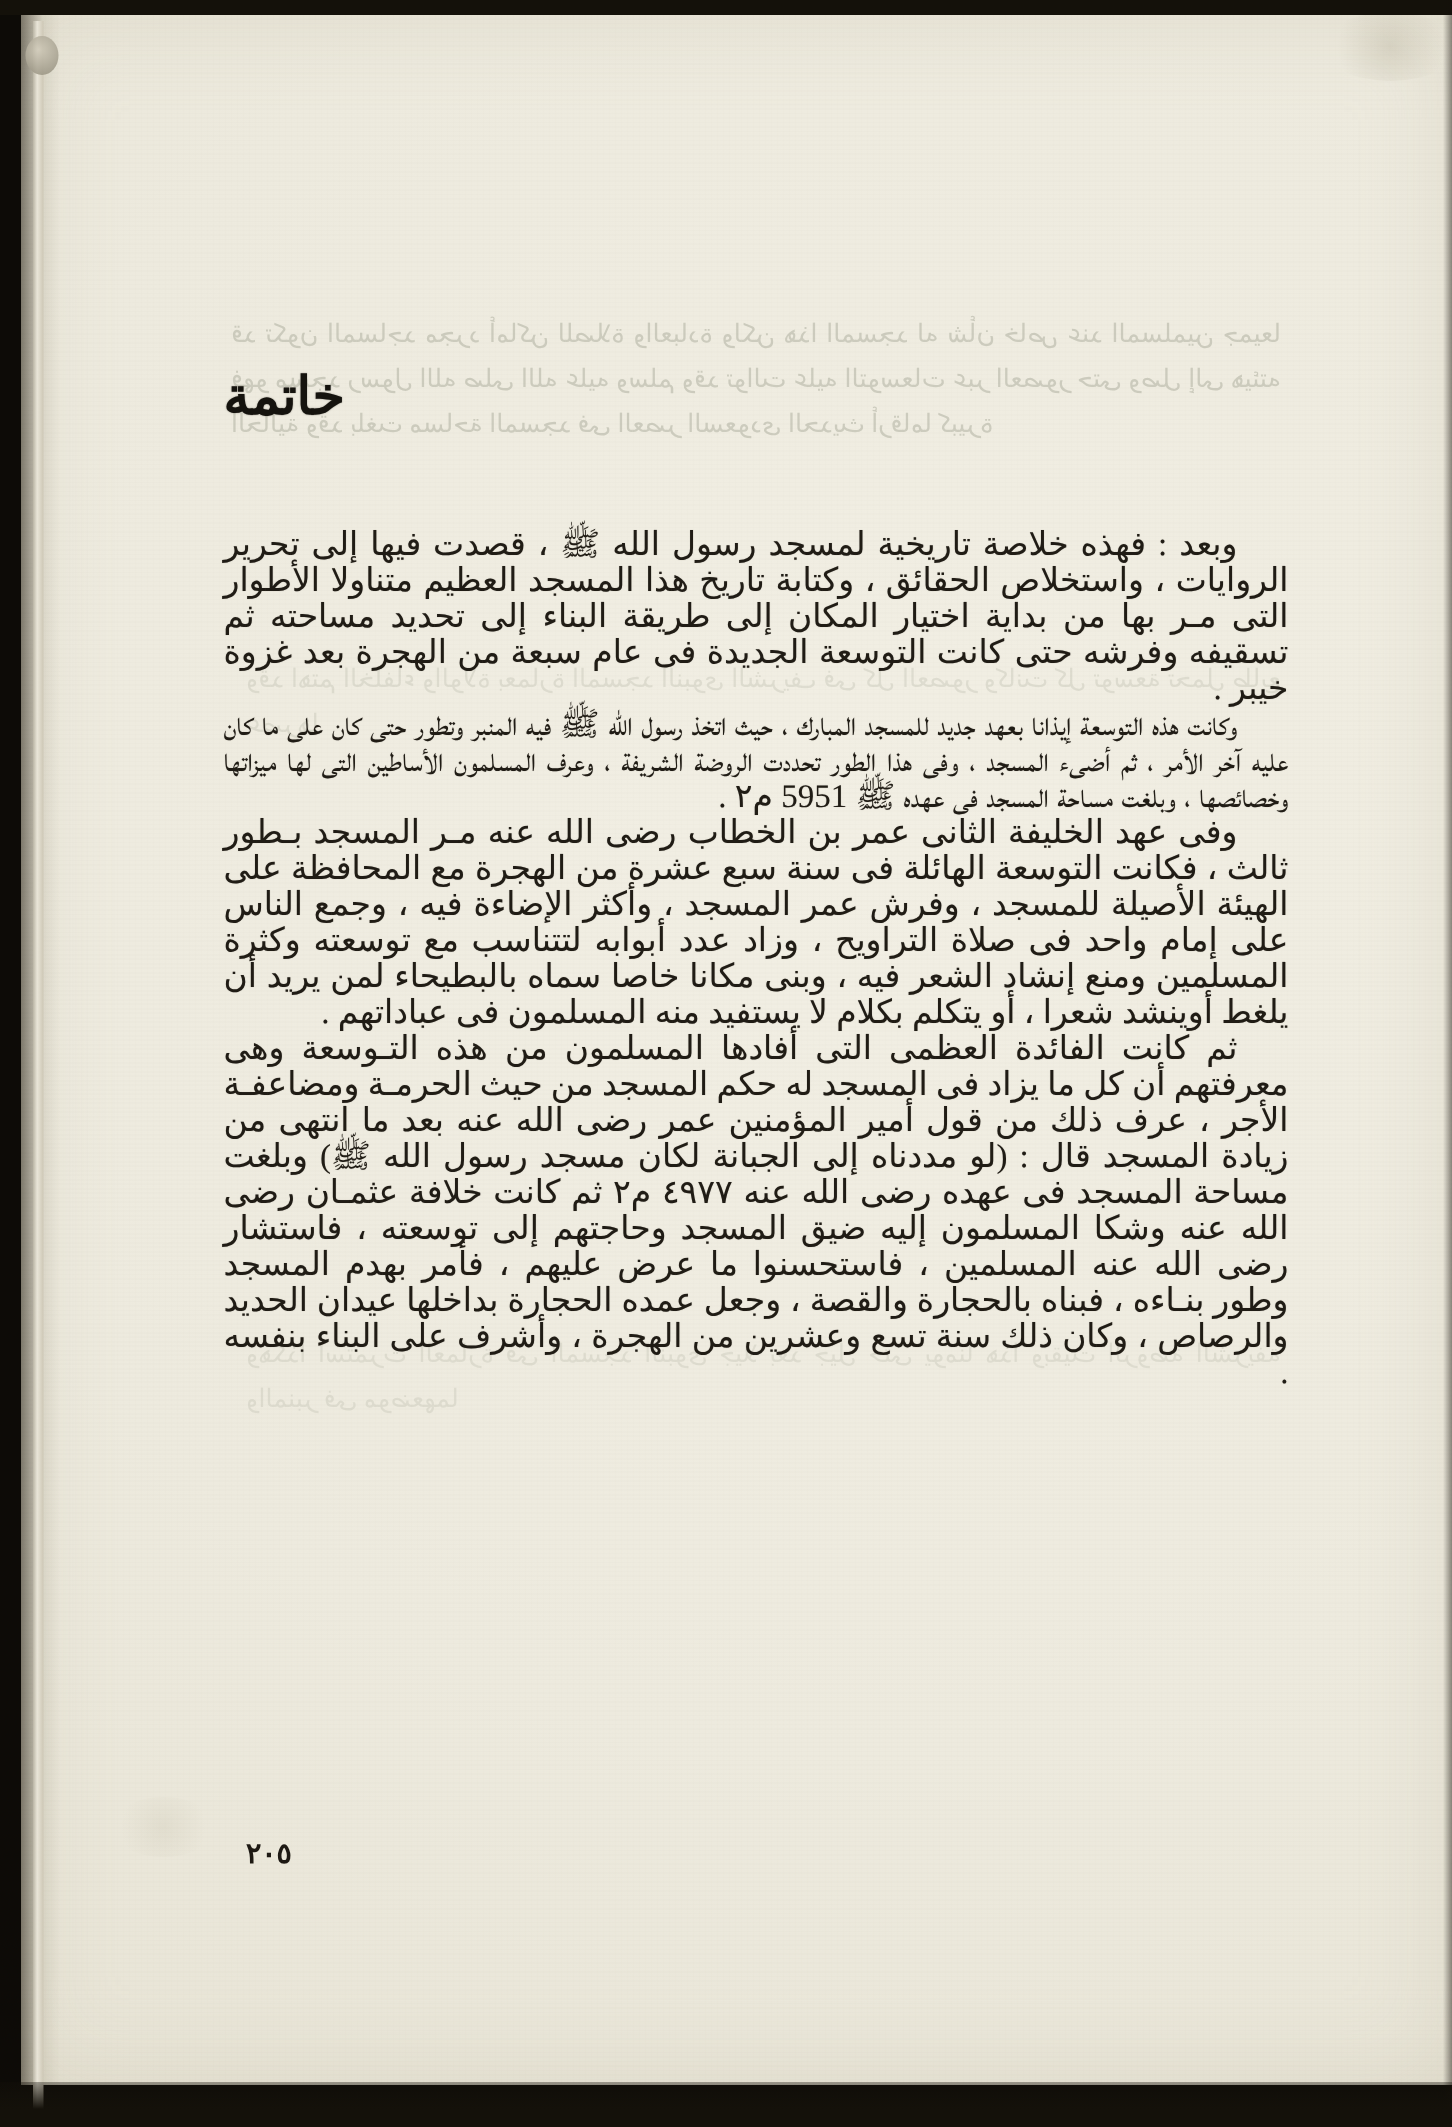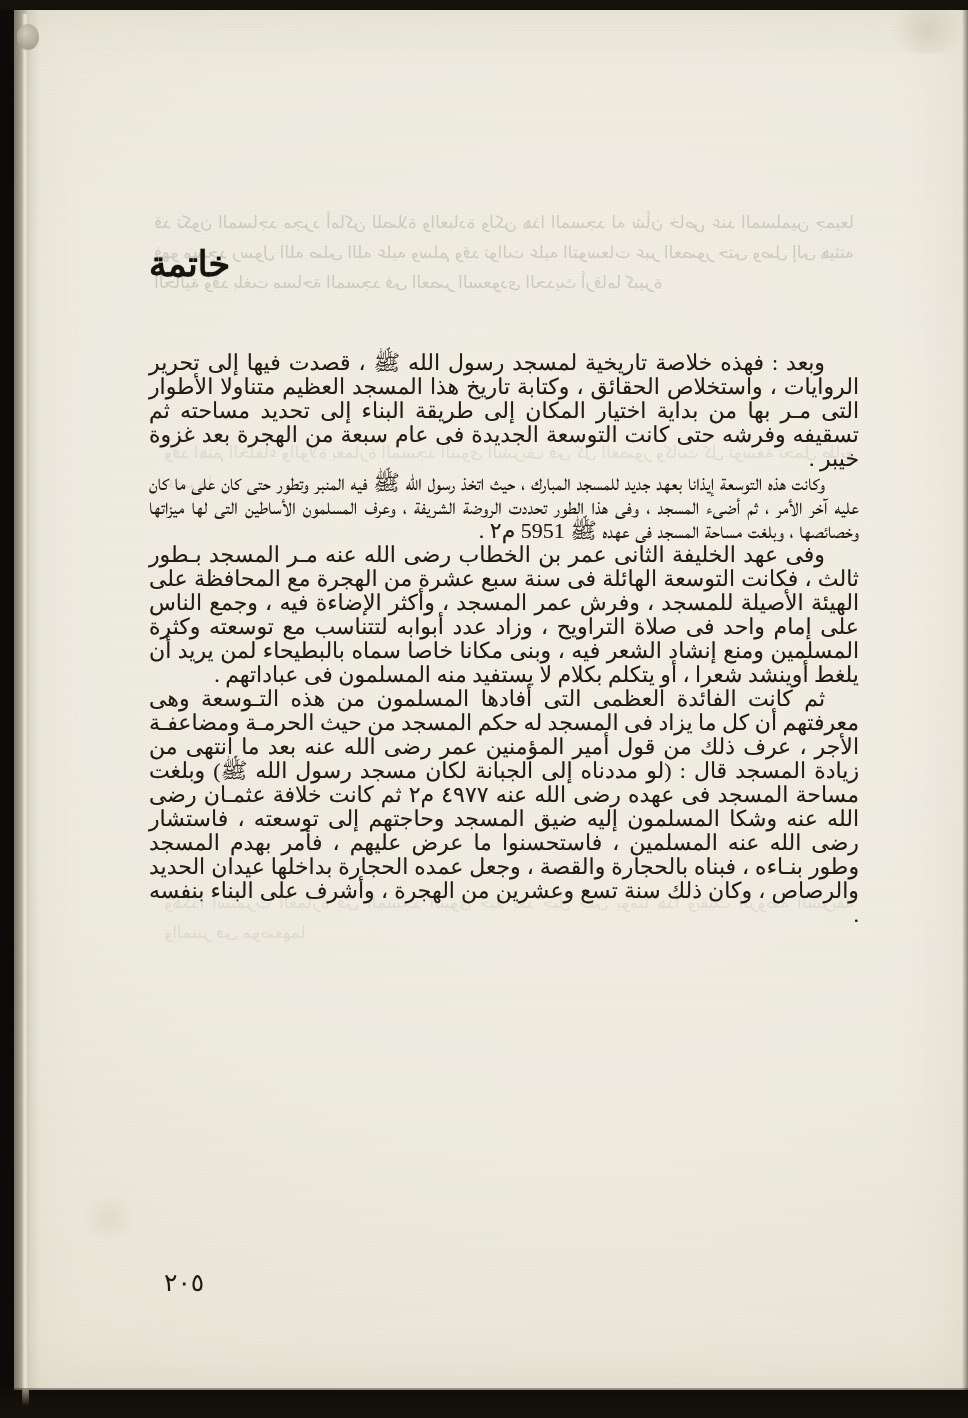--- a/index.html
+++ b/index.html
@@ -145,25 +145,26 @@
   }
 
   .body-text p {
     margin: 0;
     text-indent: 34px;
   }
 
   .page-number {
     position: absolute;
     left: 150px;
-    top: 1260px;
-    font-size: 25px;
+    top: 1216px;
+    font-size: 19px;
     color: #1d1913;
     letter-spacing: 2px;
     direction: rtl;
+    font-weight: bold;
   }
 
   
   .smudge {
     position: absolute;
     border-radius: 50%;
     pointer-events: none;
     background: radial-gradient(circle, rgba(150,142,115,.22), transparent 70%);
   }
   .smudge-a { left: 868px; top: 0px;   width: 90px; height: 46px; }

